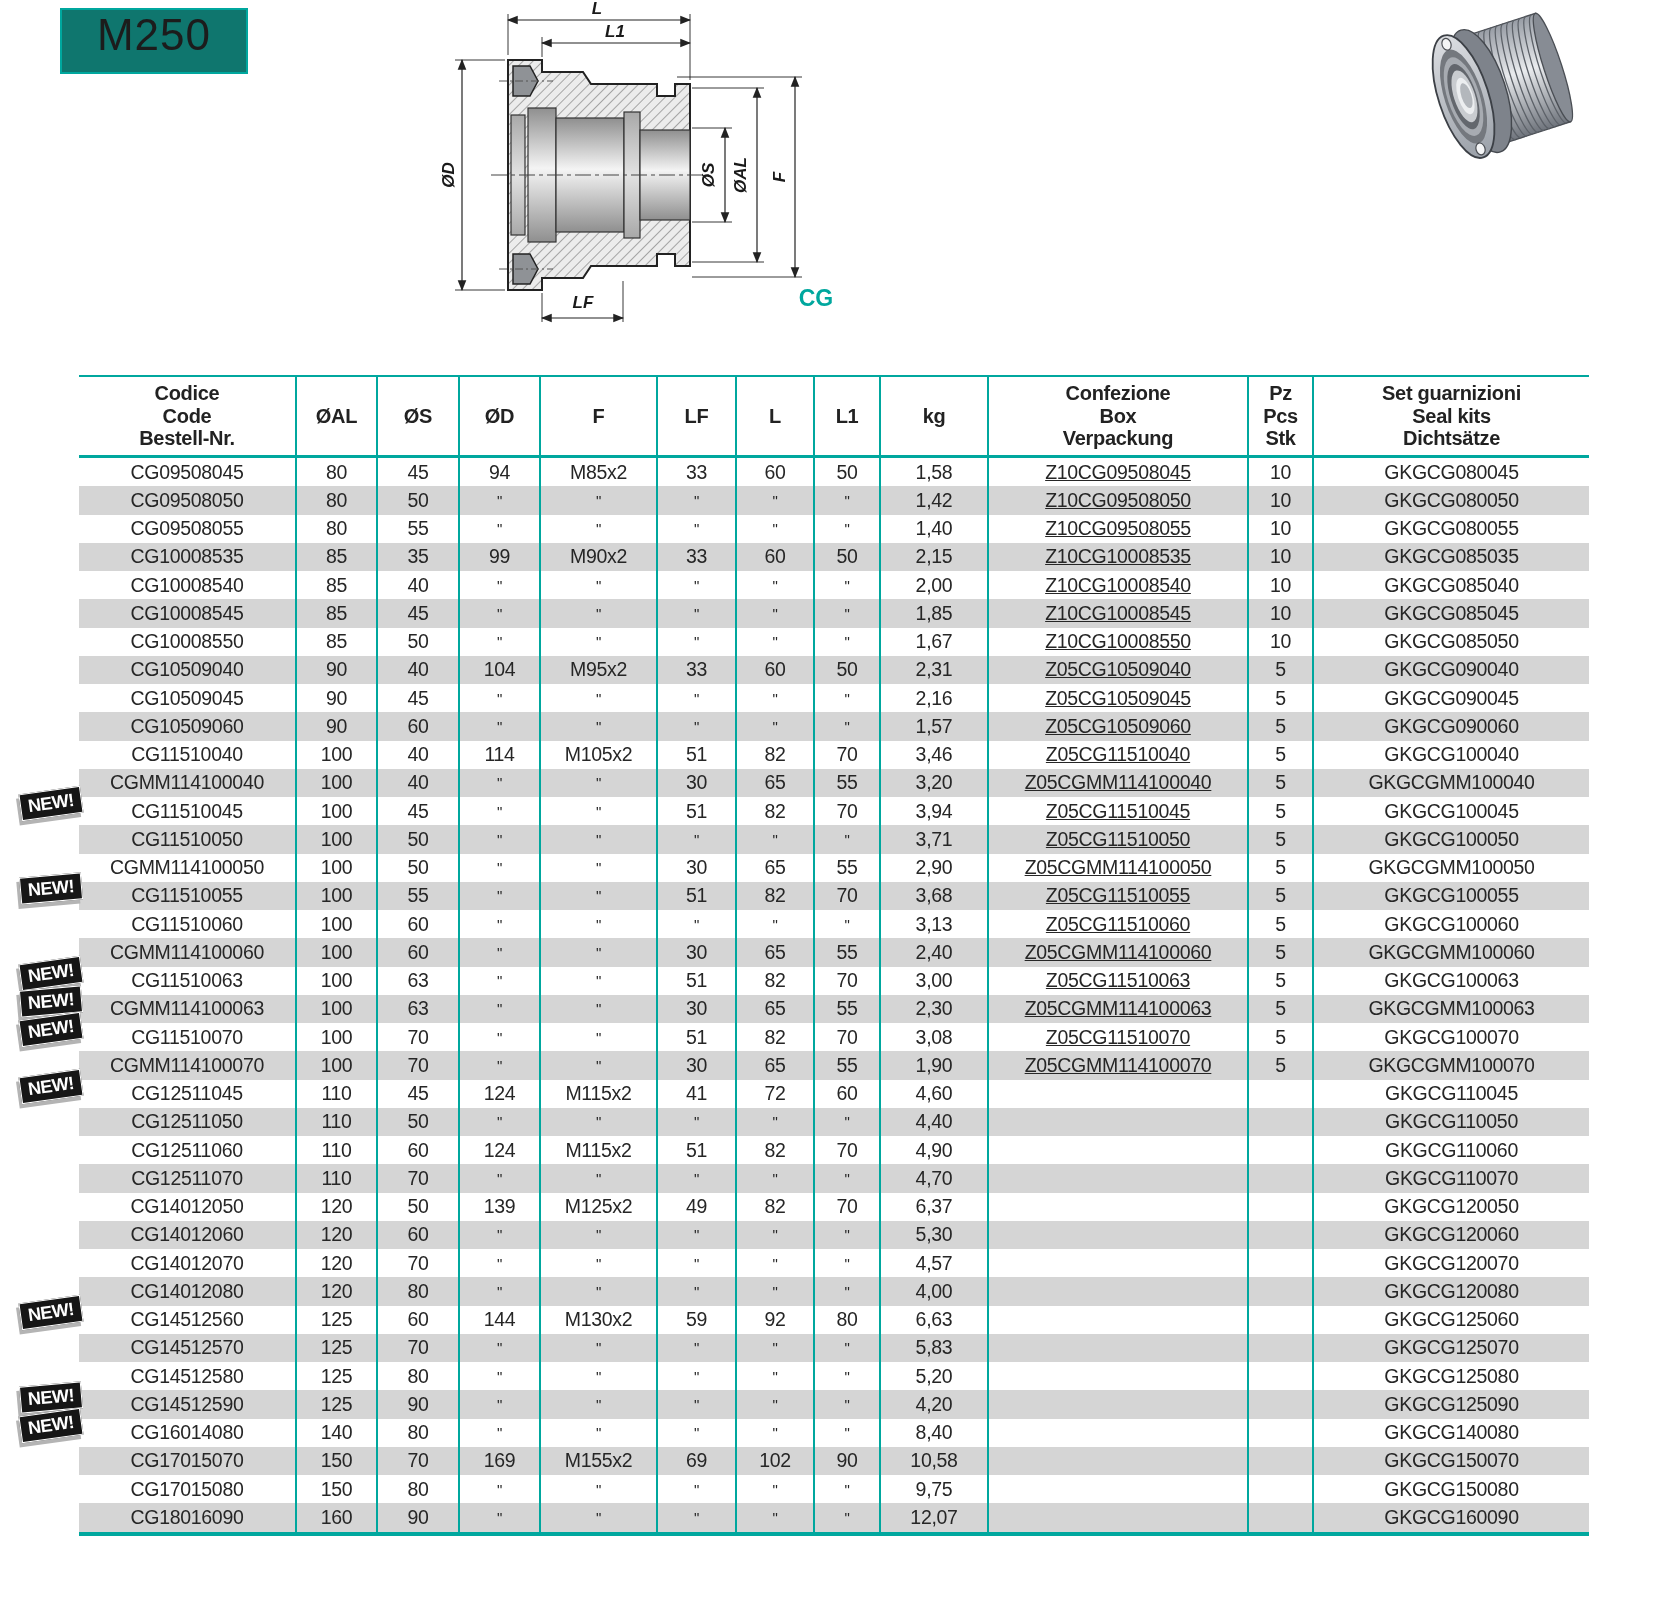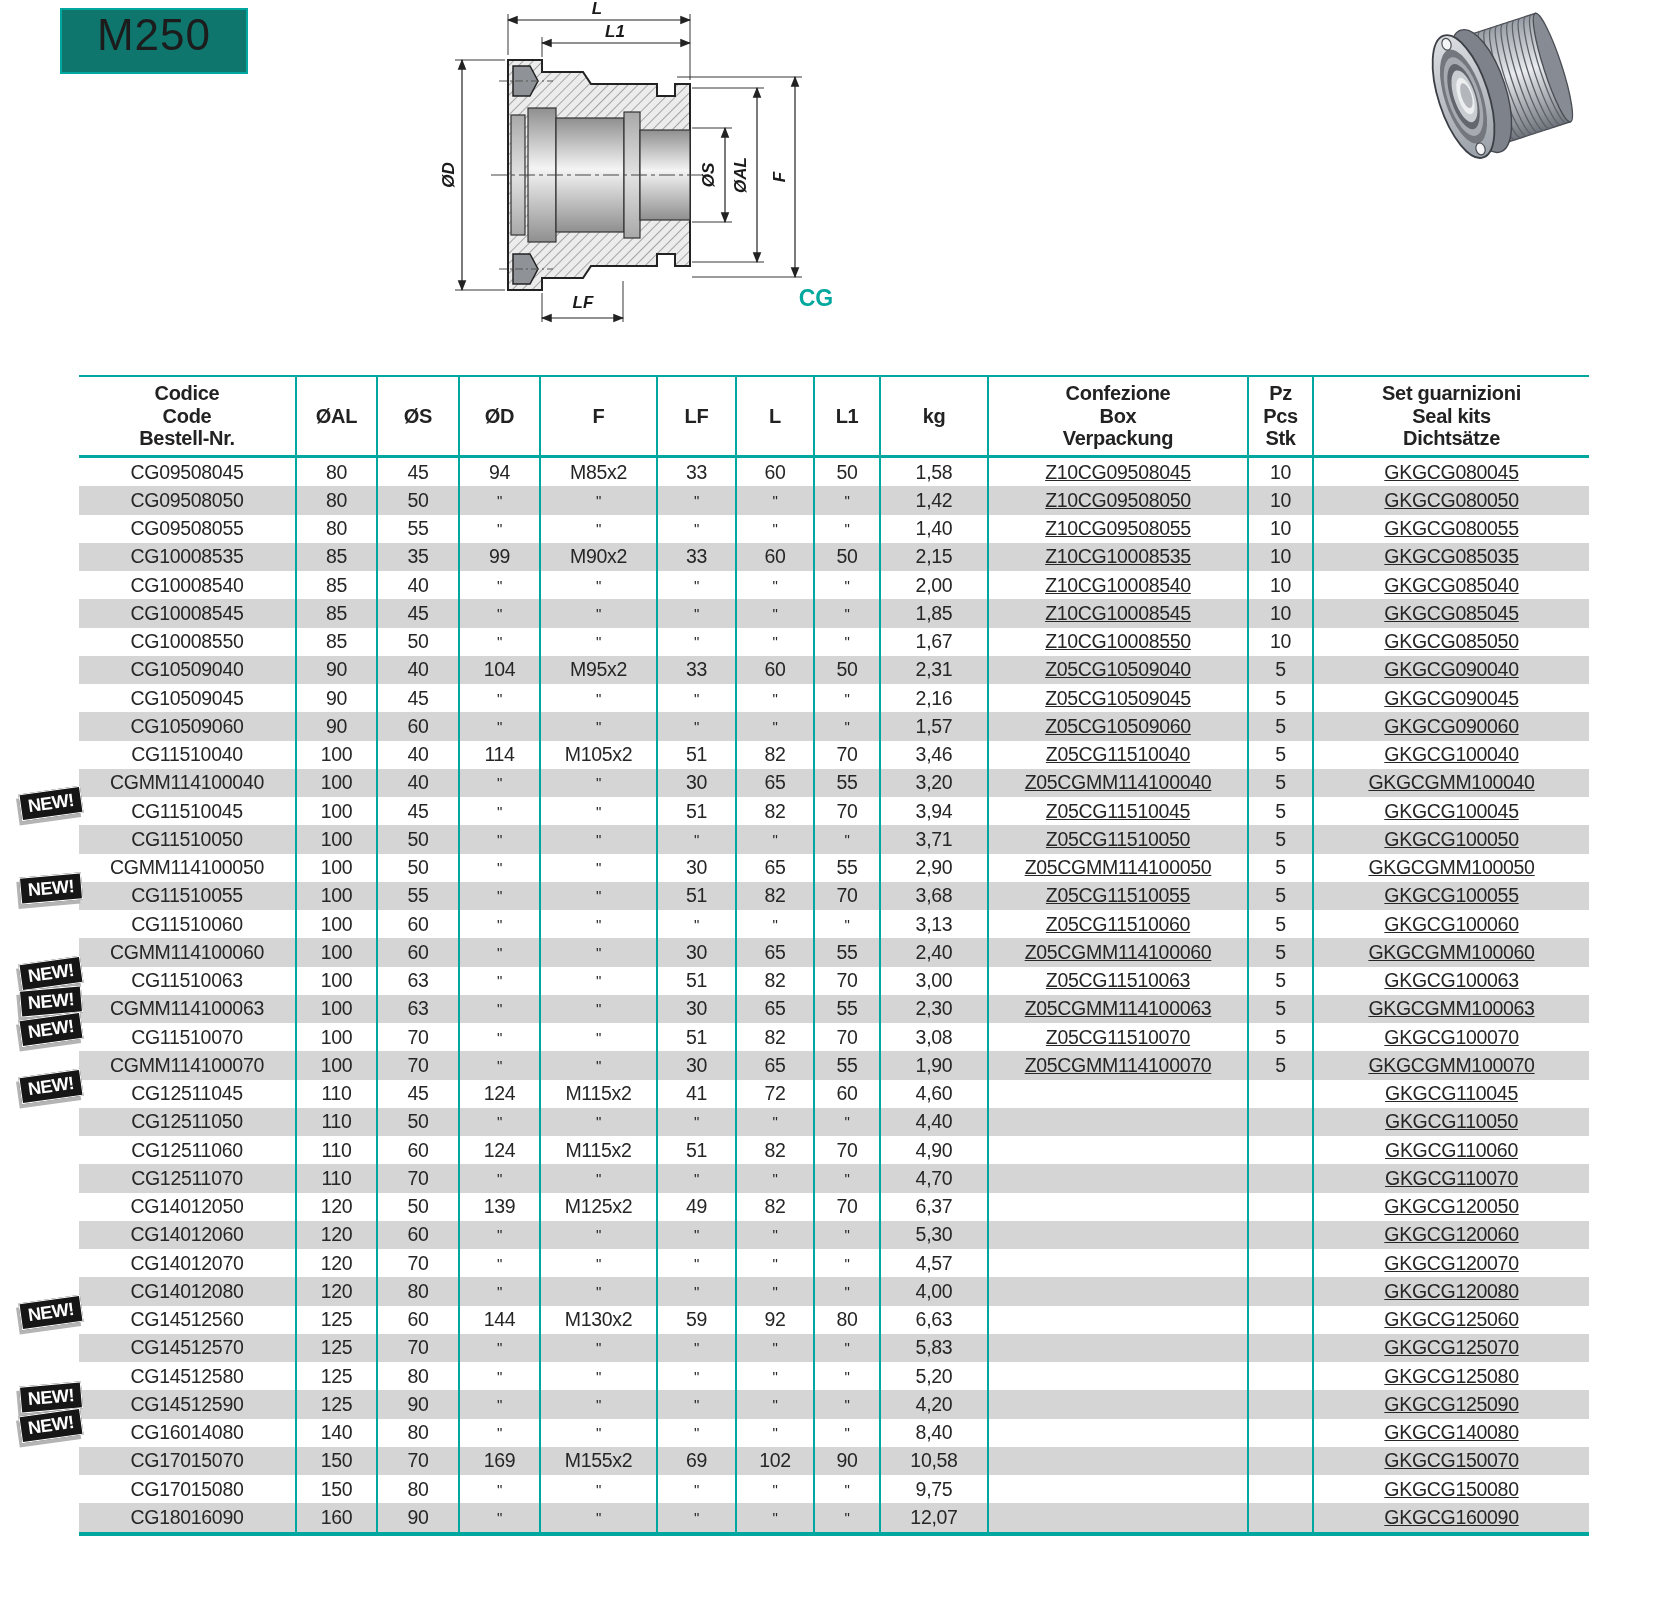--- a/index.html
+++ b/index.html
@@ -36,21 +36,21 @@
     border-bottom:3px solid var(--teal);
   }
   table.parts th + th, table.parts td + td{border-left:2px solid var(--teal);}
   table.parts tbody td{
     height:28.26px;padding:0;text-align:center;vertical-align:middle;
     white-space:nowrap;overflow:hidden;color:#262626;
   }
   table.parts tbody tr:nth-child(even){background:var(--rowgray);}
   td.c-code{text-align:left;padding-left:15px;}
   td.c-box{text-align:left;padding-left:14px;text-decoration:underline;}
-  td.c-kit{text-align:left;padding-left:16px;text-decoration:underline;}
+  td.c-kit{text-align:left;padding-left:16px;}
   td.ditto{font-size:15px;color:#3a3a3a;}
   
   .new-badge{
     position:absolute;left:20px;width:60px;height:25px;
     background:#161616;color:#fff;border:1px solid #fff;
     box-shadow:-3px 4px 0 #b4b4b4;
     display:flex;align-items:center;justify-content:center;
     font-weight:bold;font-size:18px;letter-spacing:-0.5px;
     transform:rotate(-5deg);
   }

